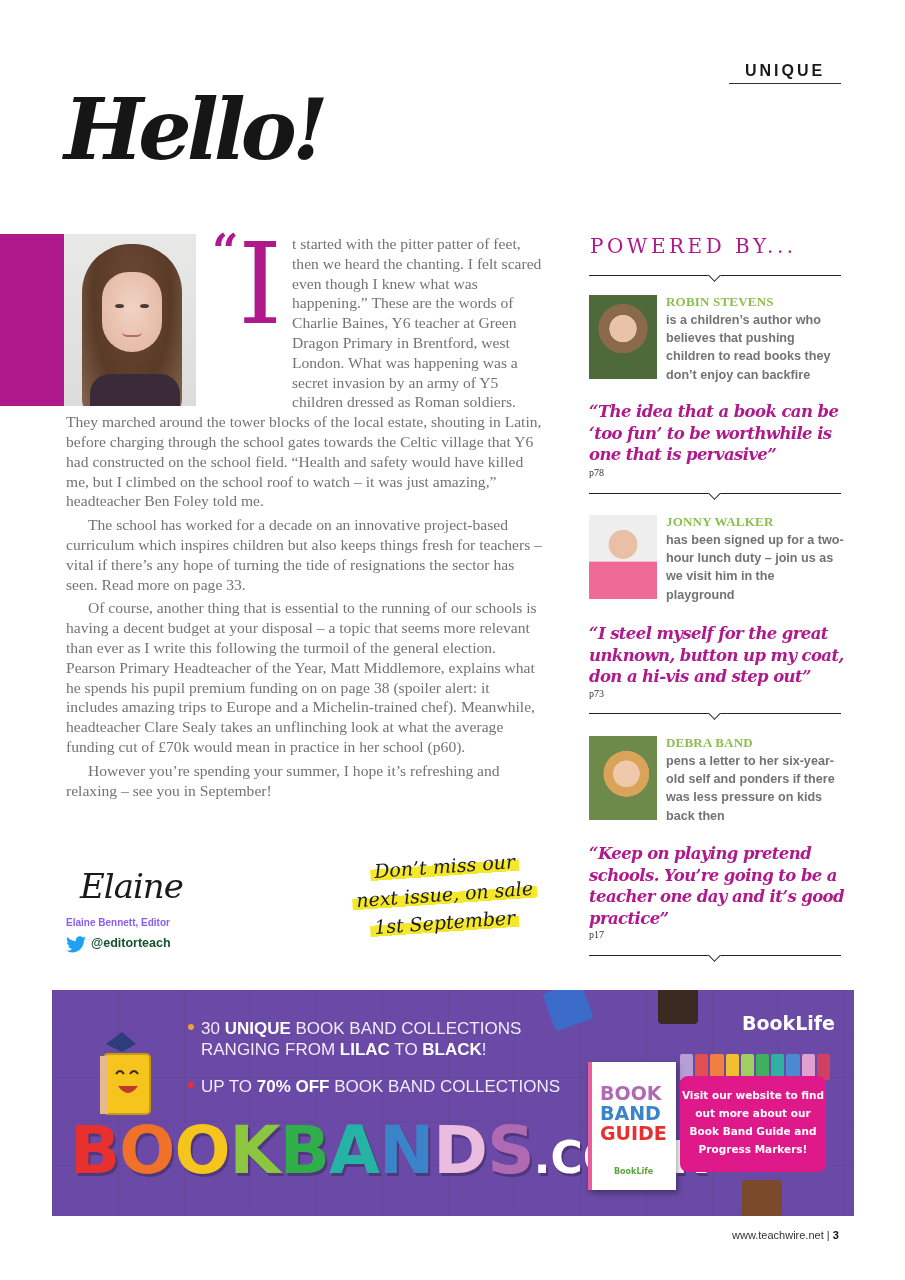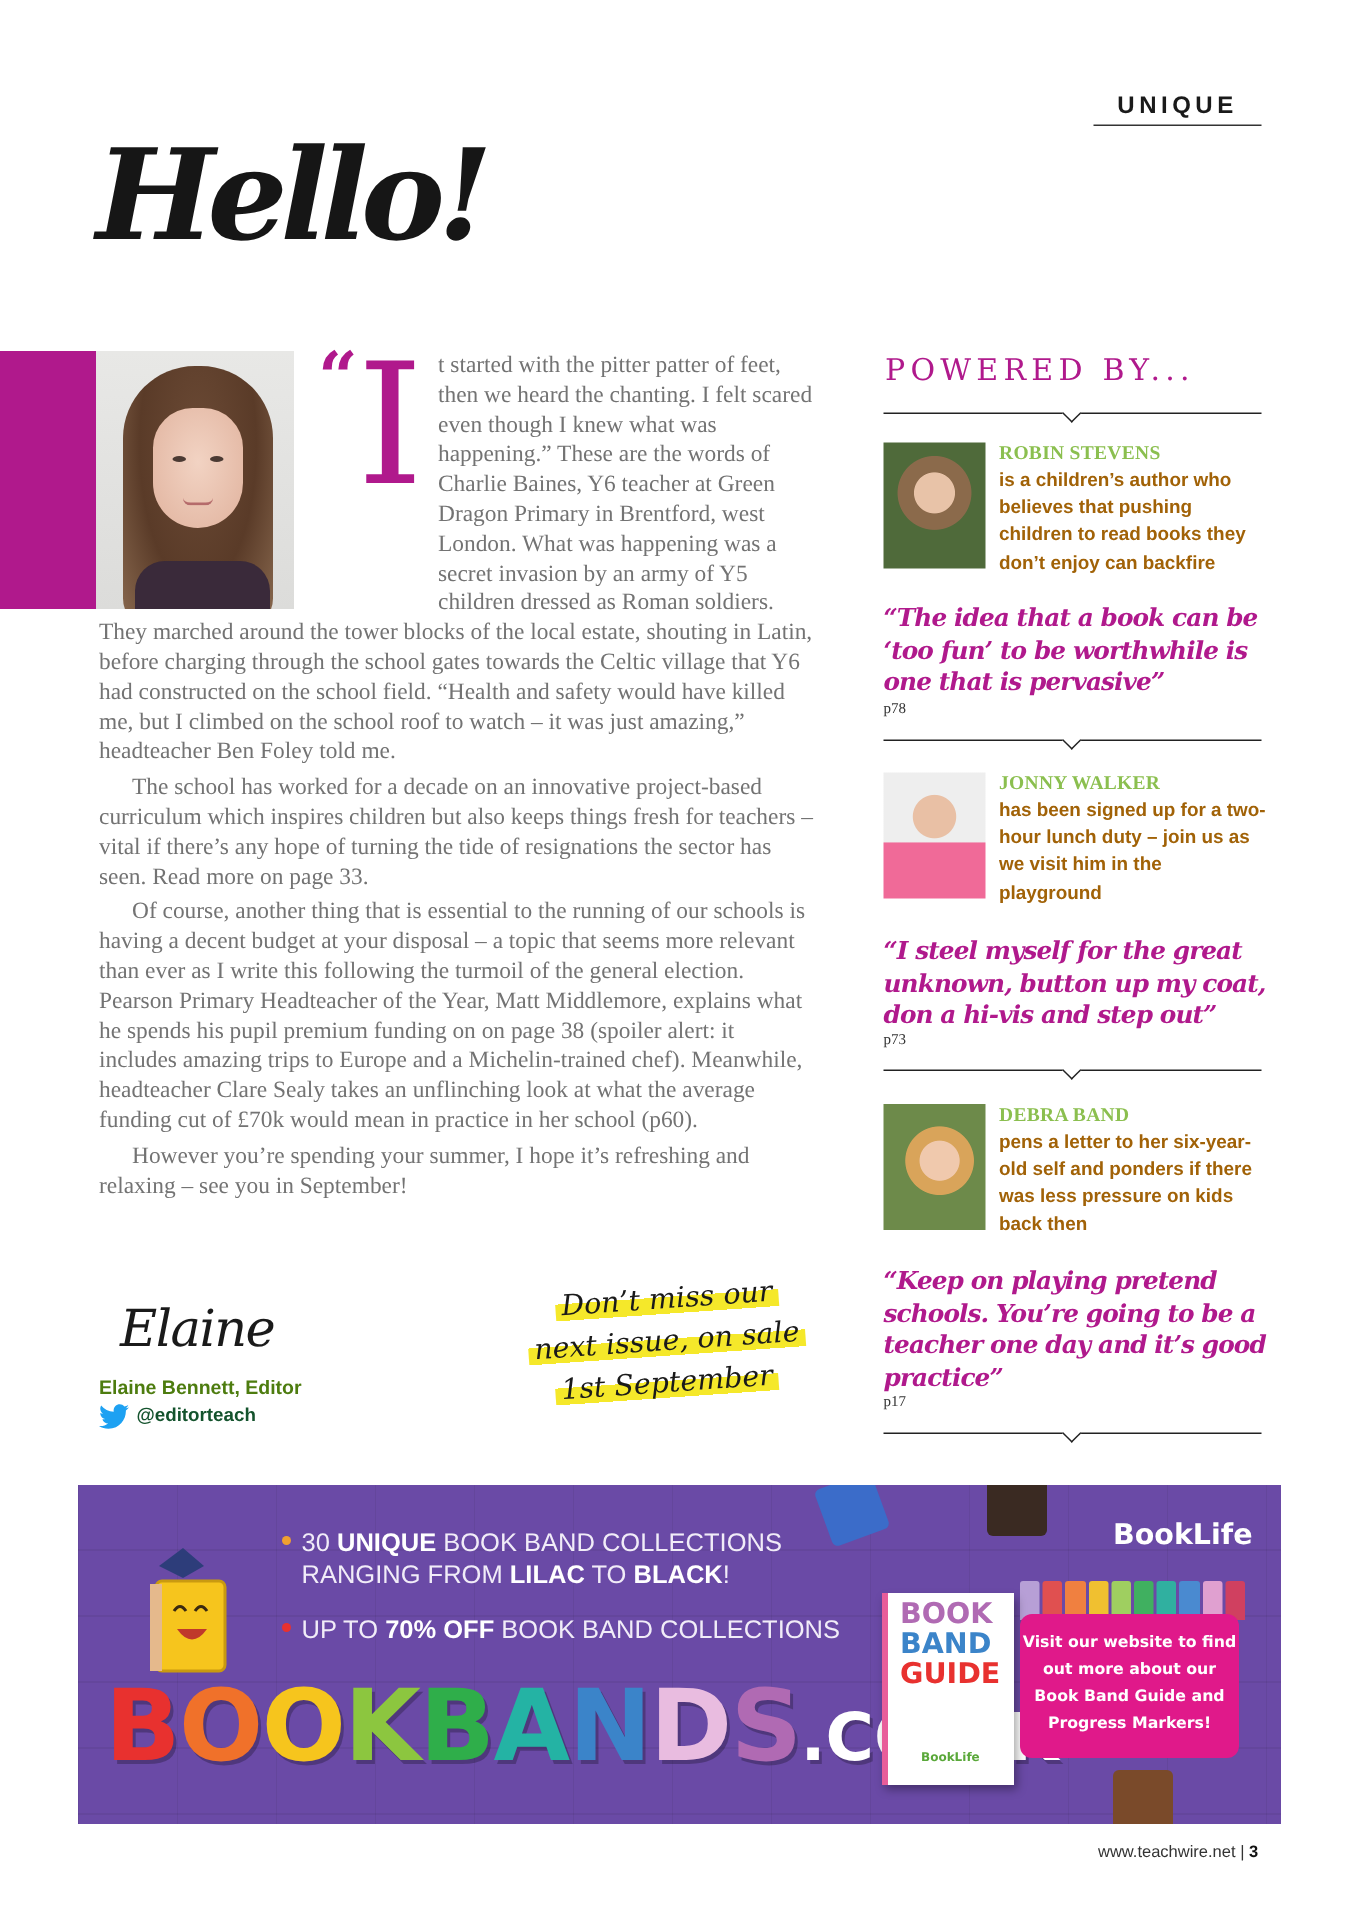--- a/index.html
+++ b/index.html
@@ -69,21 +69,21 @@
   .body-col p.indent { text-indent: 22px; margin-top: 4px; }
 
   
   .signature {
     position: absolute; left: 80px; top: 866px;
     font-family: "DejaVu Serif", serif; font-style: italic; font-size: 34px;
     color: #1a1a1a; letter-spacing: -1px;
   }
   .editor-name {
     position: absolute; left: 66px; top: 917px;
-    font-family: "Liberation Sans", sans-serif; font-weight: bold; font-size: 13px; color: #4d7c0f;
+    font-family: "Liberation Sans", sans-serif; font-weight: bold; font-size: 10px; color: #8b5cf6;
   }
   .twitter-row {
     position: absolute; left: 66px; top: 936px; display: flex; gap: 5px;
     font-family: "Liberation Sans", sans-serif; font-weight: bold; font-size: 12.5px; color: #14532d;
   }
 
   
   .note {
     position: absolute; left: 340px; top: 852px; width: 210px;
     font-family: "DejaVu Serif", serif; font-style: italic; font-size: 19px;
@@ -112,21 +112,21 @@
 
   .contrib-photo { position: absolute; left: 589px; width: 68px; height: 84px; overflow: hidden; }
   .contrib-name {
     position: absolute; left: 666px;
     font-family: "Liberation Serif", serif; font-weight: bold; font-size: 13px; color: var(--green);
     letter-spacing: 0.2px;
   }
   .contrib-desc {
     position: absolute; left: 666px; width: 180px;
     font-family: "Liberation Sans", sans-serif; font-weight: bold; font-size: 12.6px;
-    line-height: 18.2px; color: #a16207;
+    line-height: 18.2px; color: #737373;
   }
   .pull-quote {
     position: absolute; left: 589px; width: 255px;
     font-family: "DejaVu Serif", serif; font-style: italic; font-weight: bold;
     font-size: 16.5px; line-height: 21.5px; color: var(--accent); letter-spacing: -0.6px;
   }
   .page-ref {
     position: absolute; left: 589px;
     font-family: "Liberation Serif", serif; font-size: 10px; color: #333;
   }
@@ -159,21 +159,21 @@
   .book-mascot {
     position: absolute; left: 40px; top: 40px; width: 70px; height: 92px;
   }
   .booklife {
     position: absolute; left: 690px; top: 22px;
     font-family: "DejaVu Sans", sans-serif; font-weight: bold; font-size: 19px; color: #ffffff;
   }
   .guide-cover {
     position: absolute; left: 536px; top: 72px; width: 88px; height: 128px;
     background: #ffffff; border-left: 4px solid #e85d9a; box-shadow: 2px 3px 6px rgba(0,0,0,0.35);
-    padding: 4px 4px 0 8px;
+    padding: 21px 4px 0 8px;
     font-family: "DejaVu Sans", sans-serif; font-weight: bold; font-size: 19px; line-height: 20px;
   }
   .guide-cover .brand { position: absolute; bottom: 8px; left: 22px; font-size: 8px; color: #5aa83a; }
   .pink-box {
     position: absolute; left: 628px; top: 86px; width: 146px; height: 96px;
     background: #e0198a; border-radius: 8px;
     font-family: "DejaVu Sans", sans-serif; font-weight: bold; font-size: 10.5px;
     line-height: 18px; color: #ffffff; text-align: center; padding-top: 10px;
   }
   .book-spines {

